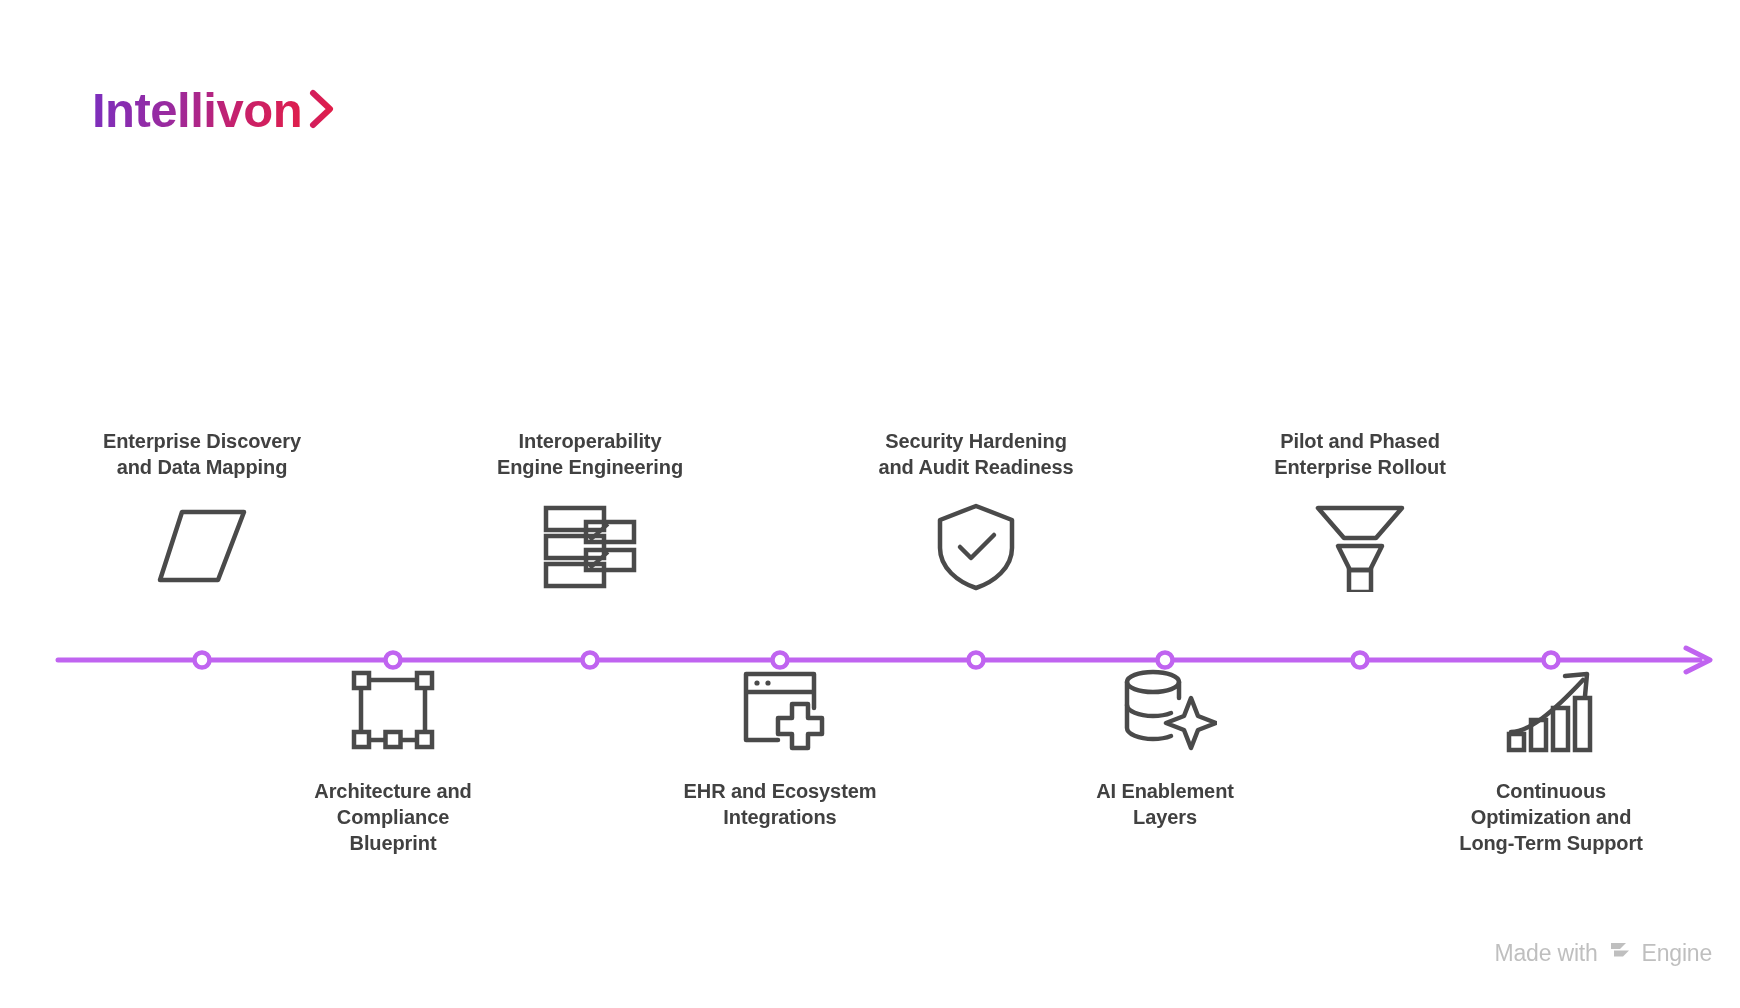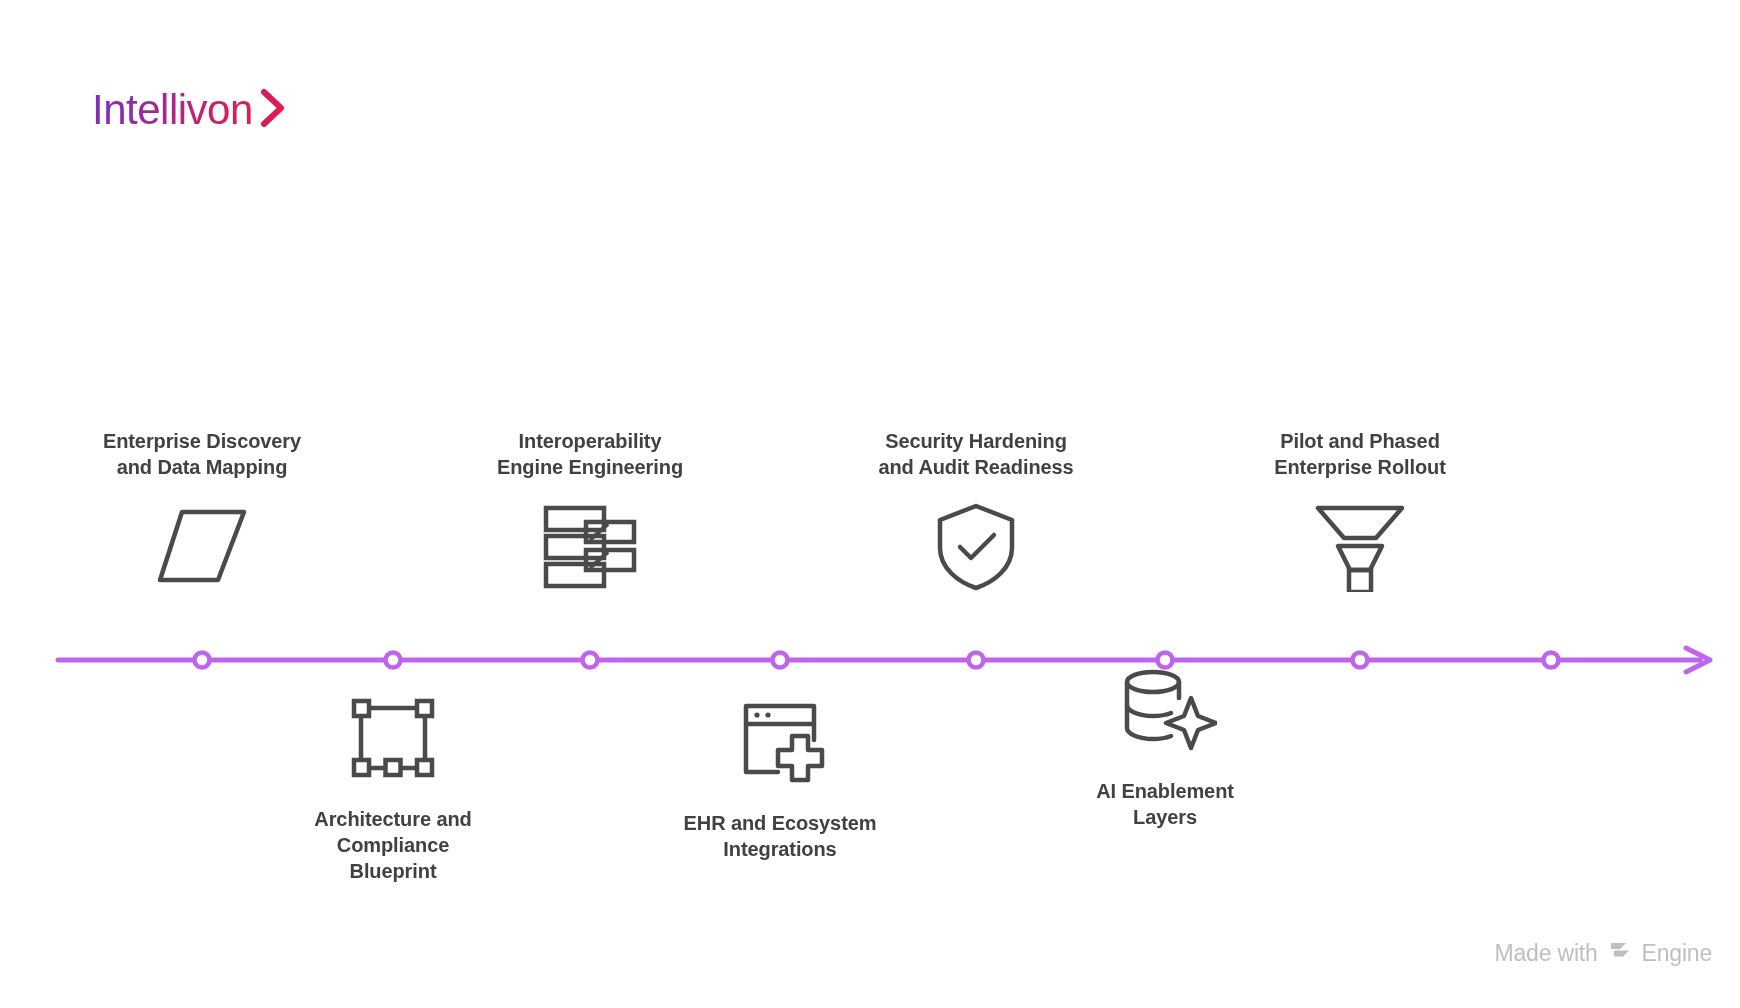--- a/index.html
+++ b/index.html
@@ -20,22 +20,22 @@
   
   #logo {
     position: absolute;
     left: 92px;
     top: 86px;
     display: flex;
     align-items: center;
     gap: 2px;
   }
   #logo-text {
-    font-size: 42px;
-    font-weight: 400;
+    font-size: 49px;
+    font-weight: 700;
     letter-spacing: -0.5px;
     background: linear-gradient(100deg, #7B2FBE 0%, #9A2A9E 38%, #C32170 66%, #E01E4A 100%);
     -webkit-background-clip: text;
     background-clip: text;
     color: transparent;
     -webkit-text-fill-color: transparent;
     line-height: 1;
   }
   #logo-chevron { display: block; margin-left: 4px; }
 
@@ -128,21 +128,21 @@
   <div class="step top" style="left:42px; top:428px; width:320px;">
     <div class="step-label">Enterprise Discovery
 and Data Mapping</div>
     <div class="step-icon">
       <svg width="100" height="92" viewBox="0 0 100 92">
         <path d="M30 12 L92 12 L66 80 L8 80 Z" fill="none" stroke="#4A4A4A" stroke-width="4.5" stroke-linejoin="round"></path>
       </svg>
     </div>
   </div>
 
-  <div class="step bottom" style="left:233px; top:690px; width:320px;">
+  <div class="step bottom" style="left:233px; top:662px; width:320px;">
     <div class="step-icon">
       <svg width="108" height="96" viewBox="0 0 108 96">
         <rect x="22" y="18" width="64" height="60" fill="none" stroke="#4A4A4A" stroke-width="4.5"></rect>
         <rect x="15" y="11" width="15" height="15" fill="#FFFFFF" stroke="#4A4A4A" stroke-width="4.5"></rect>
         <rect x="78" y="11" width="15" height="15" fill="#FFFFFF" stroke="#4A4A4A" stroke-width="4.5"></rect>
         <rect x="15" y="70" width="15" height="15" fill="#FFFFFF" stroke="#4A4A4A" stroke-width="4.5"></rect>
         <rect x="78" y="70" width="15" height="15" fill="#FFFFFF" stroke="#4A4A4A" stroke-width="4.5"></rect>
         <rect x="46.5" y="70" width="15" height="15" fill="#FFFFFF" stroke="#4A4A4A" stroke-width="4.5"></rect>
       </svg>
     </div>
@@ -160,21 +160,21 @@
         <rect x="10" y="36" width="58" height="22" fill="none" stroke="#4A4A4A" stroke-width="4.5"></rect>
         <rect x="10" y="64" width="58" height="22" fill="none" stroke="#4A4A4A" stroke-width="4.5"></rect>
         <rect x="50" y="22" width="48" height="20" fill="none" stroke="#4A4A4A" stroke-width="4.5"></rect>
         <rect x="50" y="50" width="48" height="20" fill="none" stroke="#4A4A4A" stroke-width="4.5"></rect>
         <line x1="54" y1="40" x2="72" y2="24" stroke="#4A4A4A" stroke-width="4"></line>
         <line x1="54" y1="68" x2="72" y2="52" stroke="#4A4A4A" stroke-width="4"></line>
       </svg>
     </div>
   </div>
 
-  <div class="step bottom" style="left:620px; top:662px; width:320px;margin-top:32px;">
+  <div class="step bottom" style="left:620px; top:662px; width:320px;">
     <div class="step-icon">
       <svg width="100" height="96" viewBox="0 0 100 96">
         <path d="M16 12 L84 12 L84 46 M16 12 L16 78 L48 78" fill="none" stroke="#4A4A4A" stroke-width="4.5" stroke-linecap="round" stroke-linejoin="round"></path>
         <line x1="16" y1="30" x2="84" y2="30" stroke="#4A4A4A" stroke-width="4.5"></line>
         <circle cx="27" cy="21" r="2.6" fill="#4A4A4A"></circle>
         <circle cx="38" cy="21" r="2.6" fill="#4A4A4A"></circle>
         <path d="M62 42 L78 42 L78 56 L92 56 L92 72 L78 72 L78 86 L62 86 L62 72 L48 72 L48 56 L62 56 Z" fill="#FFFFFF" stroke="#4A4A4A" stroke-width="4.5" stroke-linejoin="round"></path>
       </svg>
     </div>
     <div class="step-label">EHR and Ecosystem
@@ -211,20 +211,35 @@
 Enterprise Rollout</div>
     <div class="step-icon">
       <svg width="100" height="92" viewBox="0 0 100 92">
         <path d="M8 8 L92 8 L66 38 L34 38 Z" fill="none" stroke="#4A4A4A" stroke-width="4.5" stroke-linejoin="round"></path>
         <path d="M28 46 L72 46 L60 70 L40 70 Z" fill="none" stroke="#4A4A4A" stroke-width="4.5" stroke-linejoin="round"></path>
         <rect x="39" y="70" width="22" height="22" fill="none" stroke="#4A4A4A" stroke-width="4.5"></rect>
       </svg>
     </div>
   </div>
 
+  <div class="step bottom" style="left:1391px; top:662px; width:320px;">
+    <div class="step-icon">
+      <svg width="104" height="96" viewBox="0 0 104 96">
+        <path d="M12 70 C30 70 54 50 84 18" fill="none" stroke="#4A4A4A" stroke-width="4.5" stroke-linecap="round"></path>
+        <path d="M66 14 L88 12 L86 34" fill="none" stroke="#4A4A4A" stroke-width="4.5" stroke-linecap="round" stroke-linejoin="round"></path>
+        <rect x="10" y="72" width="15" height="16" fill="none" stroke="#4A4A4A" stroke-width="4.5"></rect>
+        <rect x="32" y="58" width="15" height="30" fill="none" stroke="#4A4A4A" stroke-width="4.5"></rect>
+        <rect x="54" y="46" width="15" height="42" fill="none" stroke="#4A4A4A" stroke-width="4.5"></rect>
+        <rect x="76" y="36" width="15" height="52" fill="none" stroke="#4A4A4A" stroke-width="4.5"></rect>
+      </svg>
+    </div>
+    <div class="step-label">Continuous
+Optimization and
+Long-Term Support</div>
+  </div>
 
   <div id="watermark">
     <span>Made with</span>
     <span>
       <svg width="26" height="24" viewBox="0 0 26 24">
         <path d="M4 5 L19 5 L13 11 L4 11 Z" fill="#BFBFBF"></path>
         <path d="M7 12.5 L22 12.5 L16 18.5 L7 18.5 Z" fill="#BFBFBF"></path>
         <path d="M2 18 L14 18 L9 23 L2 23 Z" fill="#BFBFBF" opacity="0"></path>
       </svg>
     </span>

